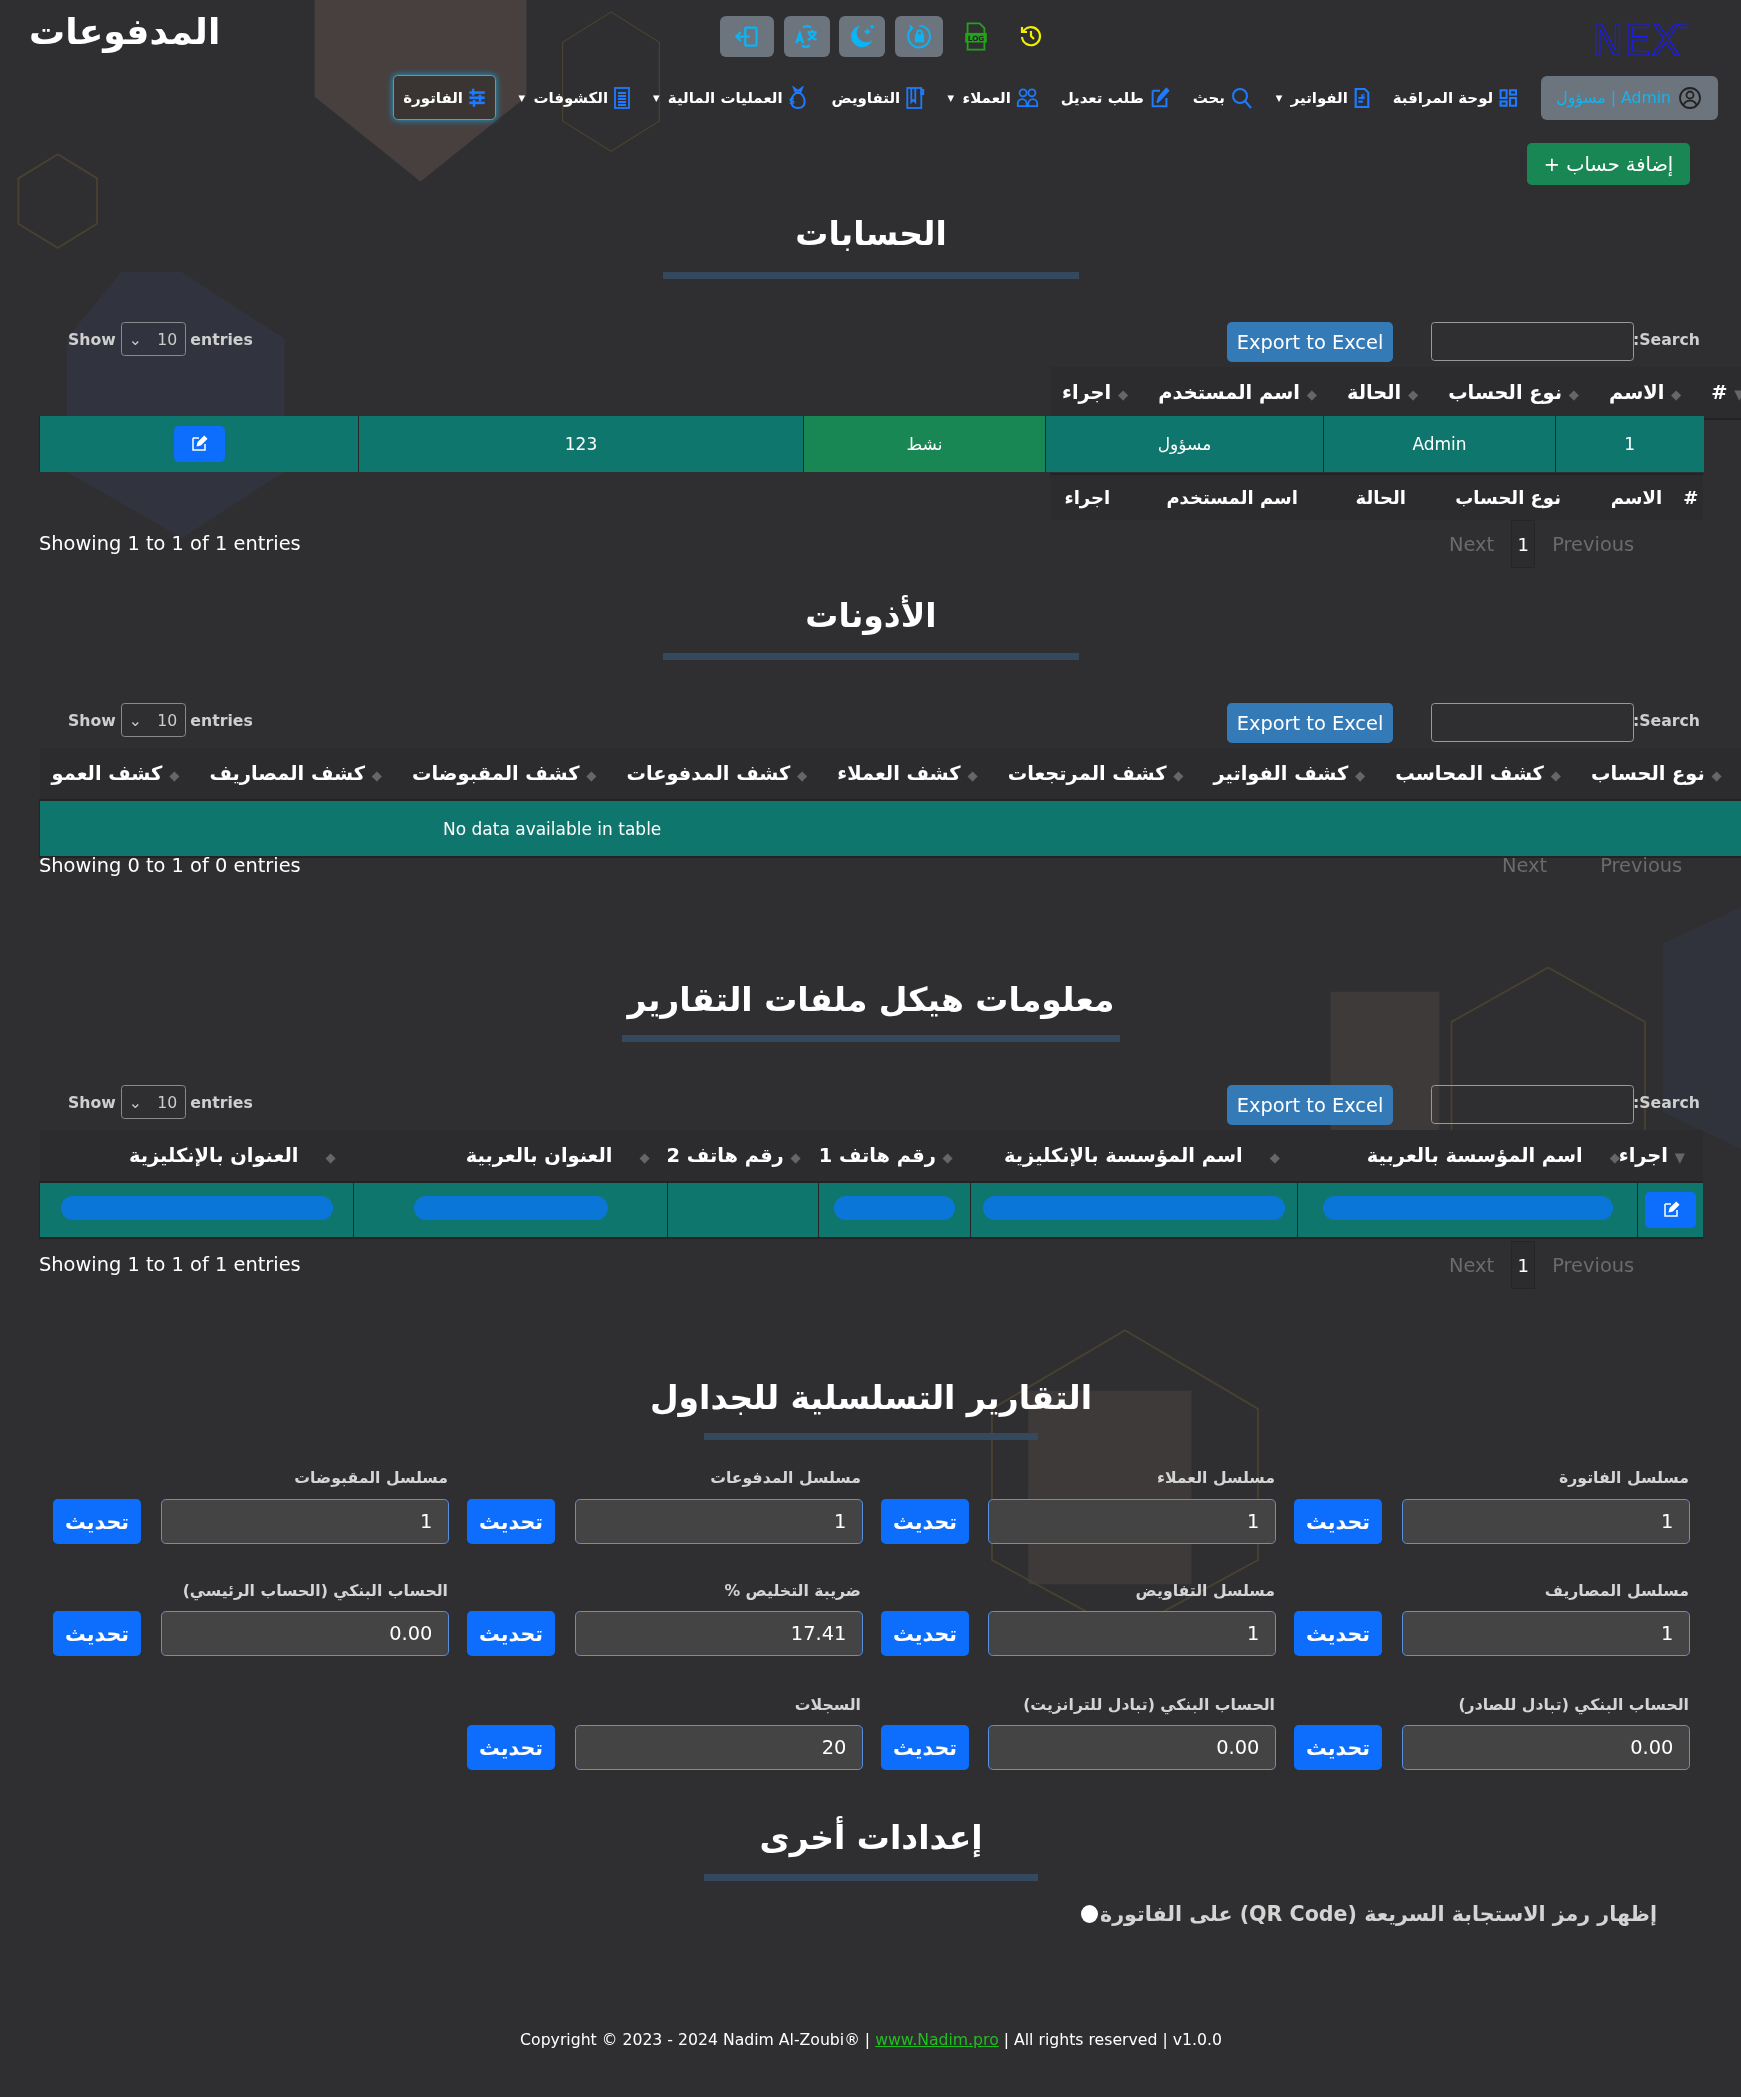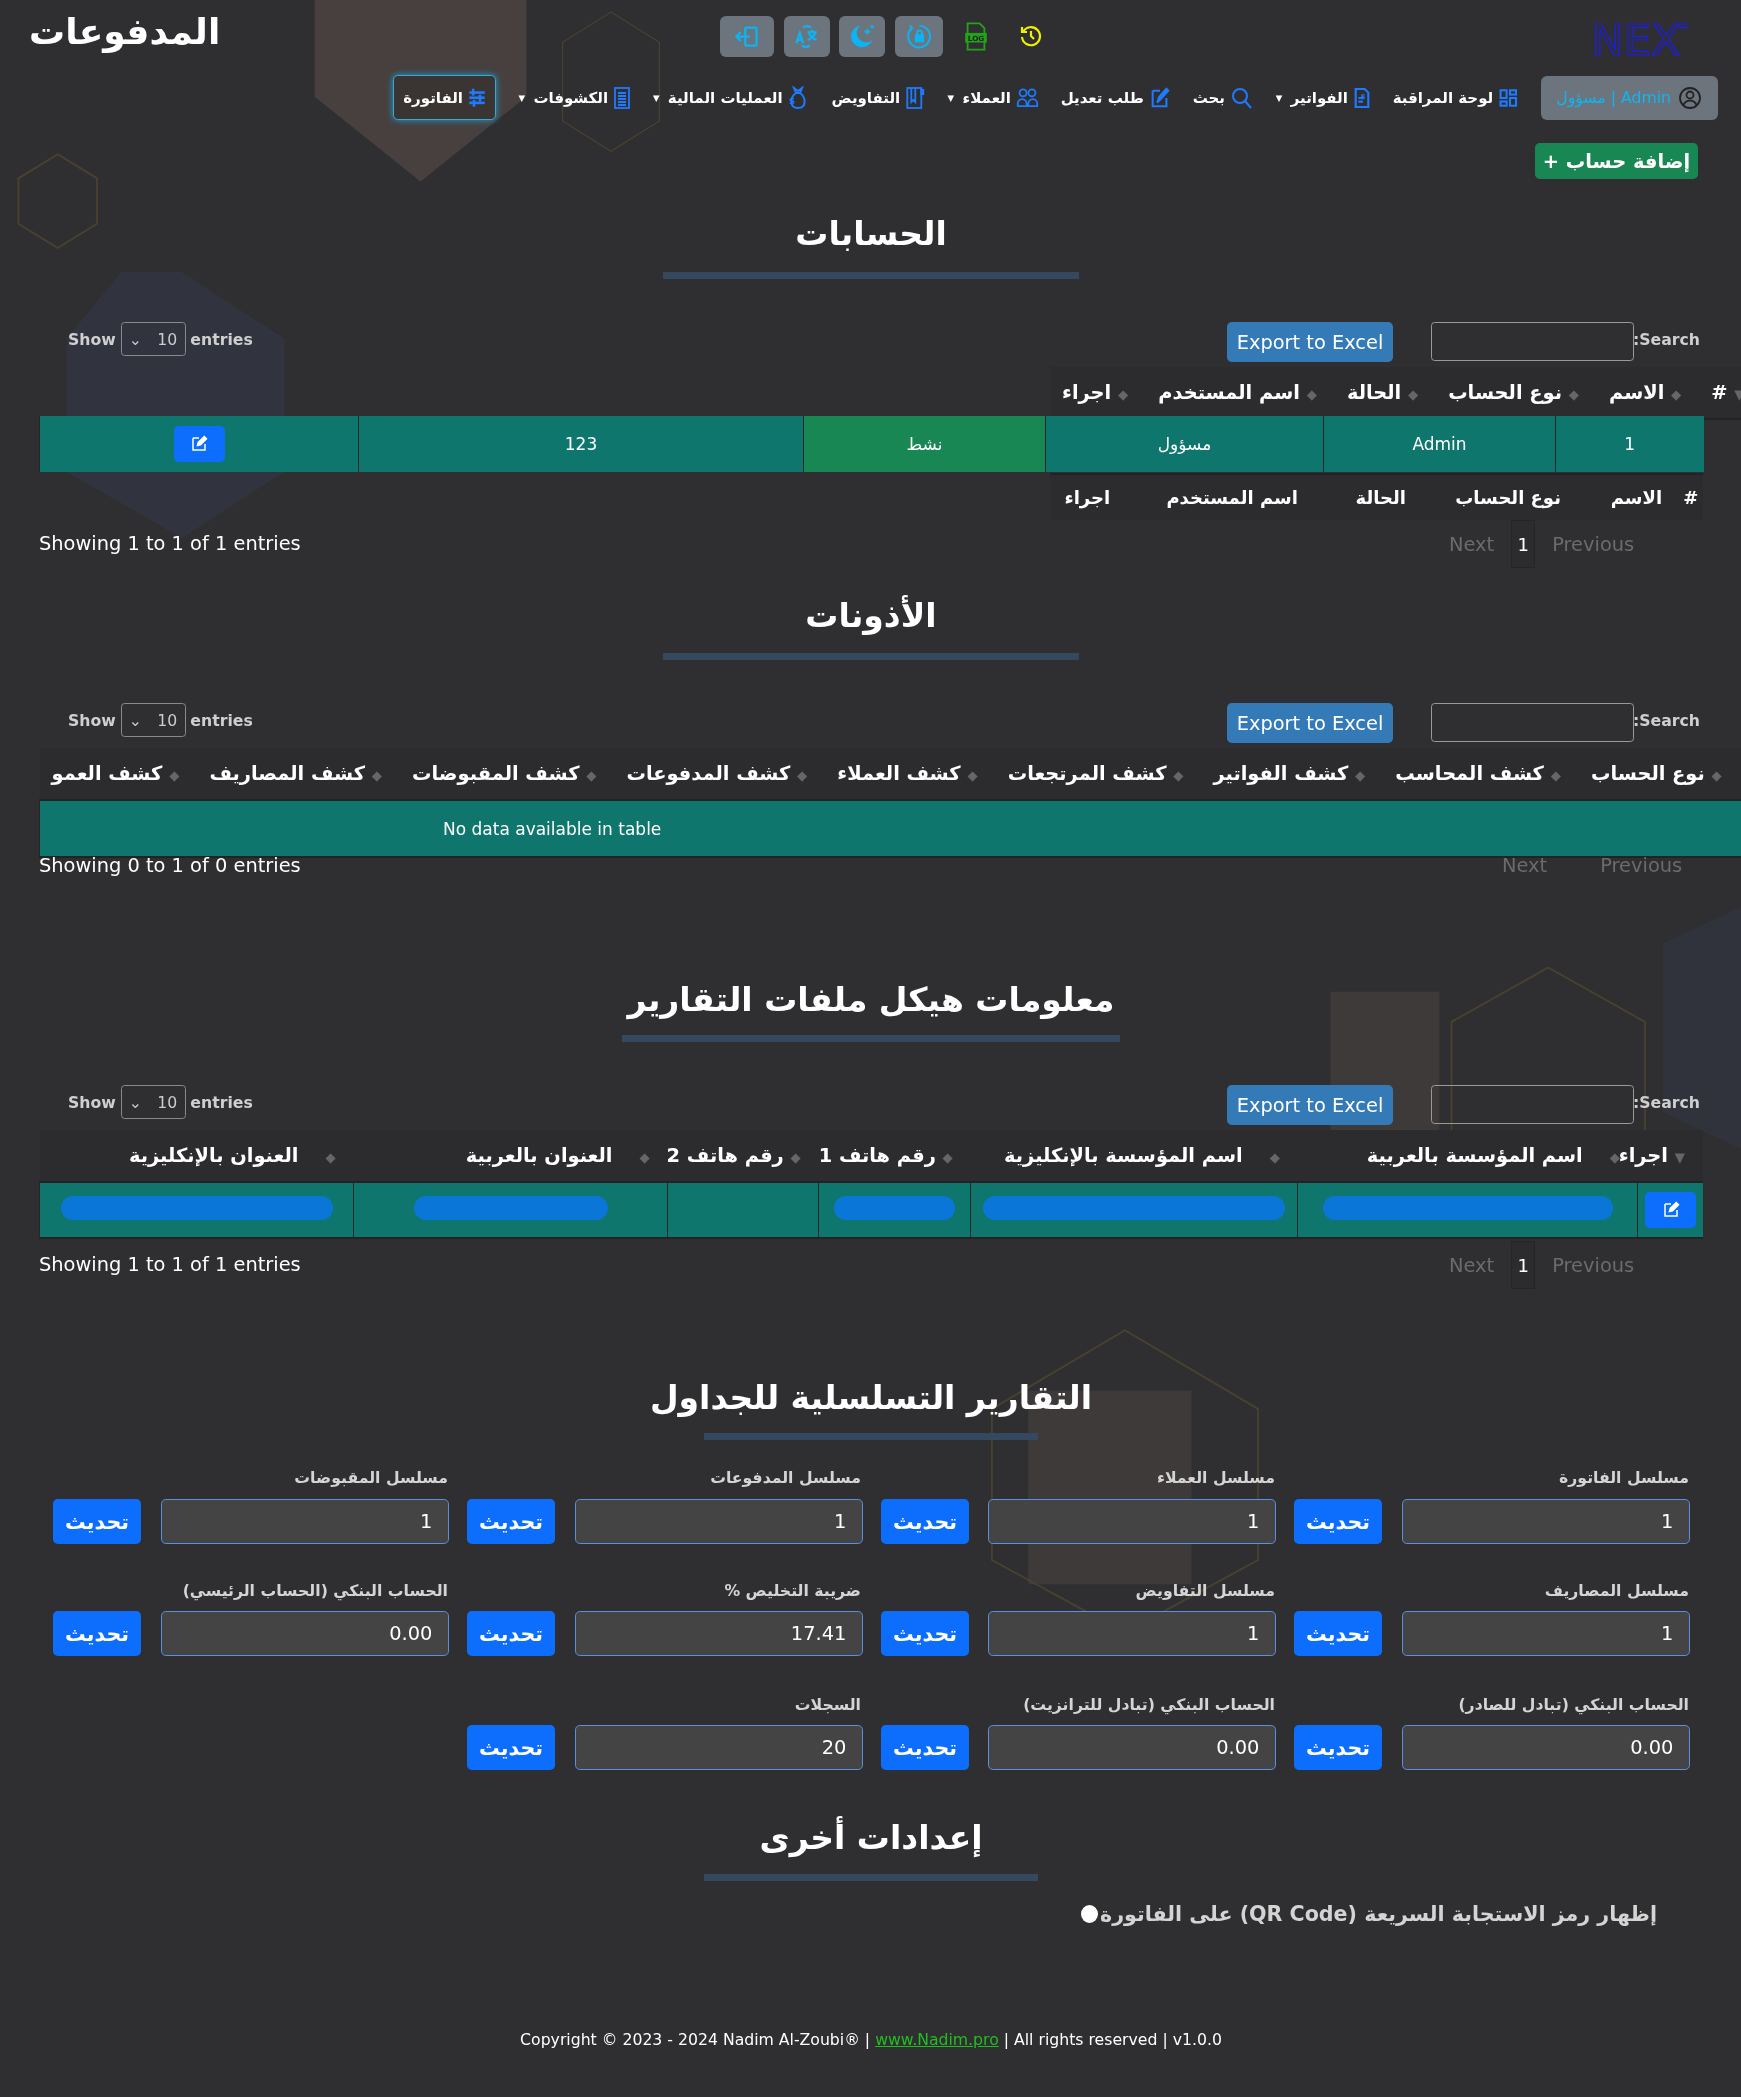--- a/index.html
+++ b/index.html
@@ -27,22 +27,22 @@
   .nav { position: absolute; right: 24px; top: 75px; height: 45px; display: flex; flex-direction: row-reverse; align-items: center; gap: 22px; direction: rtl; }
   .nav-item { display: flex; align-items: center; gap: 4.8px; font-size: 15px; font-weight: bold; color: #fff; white-space: nowrap; }
   .nav-item .caret { font-size: 8.5px; margin-right: 3.6px; }
   .nav-user {
     background: #6c757d; border-radius: 6px; height: 44px; padding: 0 15.7px; display: flex; align-items: center; gap: 7.3px;
     color: #11b5f0; font-size: 15.7px;
   }
   .nav-active { border: 1.2px solid #3aa7d0; border-radius: 4.8px; box-shadow: 0 0 6px #17a2d8; background: #3a3533; padding: 0 9.7px; height: 45px; }
 
   .add-account-btn {
-    position: absolute; left: 1527px; top: 143px; width: 163px; height: 36px; background: #198754; border-radius: 4.8px;
-    color: #fff; font-size: 19.4px; font-weight: bold; display: flex; align-items: center; justify-content: center; direction: rtl; margin-left: 8px;
+    position: absolute; left: 1527px; top: 143px; width: 163px; height: 42px; background: #198754; border-radius: 4.8px;
+    color: #fff; font-size: 19.4px; font-weight: normal; display: flex; align-items: center; justify-content: center; direction: rtl;
   }
 
   .section-title { position: absolute; left: 0; width: 1742px; text-align: center; font-size: 33px; font-weight: bold; color: #fff; }
   .section-bar { position: absolute; height: 6.7px; background: #34495e; }
 
   
   .show-entries { position: absolute; left: 68px; display: flex; align-items: center; gap: 4.8px; font-size: 15.7px; color: #cfcfcf; font-weight: bold; }
   .show-select { width: 65px; height: 34px; border: 1.2px solid #8a8a8a; border-radius: 3.6px; display: flex; align-items: center; justify-content: space-between; padding: 0 7.3px; color: #ccc; font-weight: normal; font-size: 15.7px; }
   .search-label { position: absolute; left: 1633px; font-size: 15.7px; color: #cfcfcf; font-weight: bold; }
   .search-input { position: absolute; left: 1431px; width: 203px; height: 39px; border: 1.2px solid #999; border-radius: 3.6px; background: transparent; }

